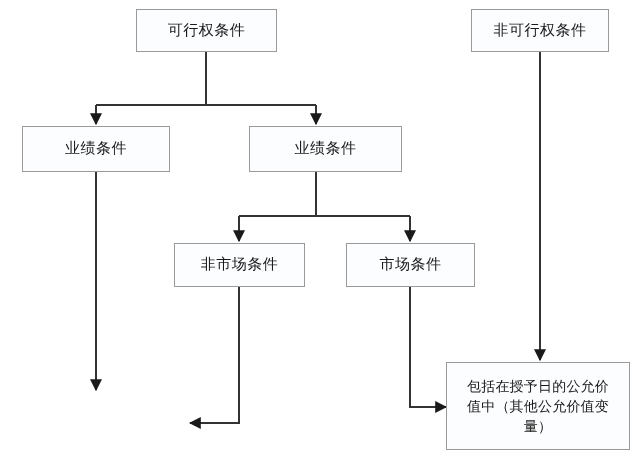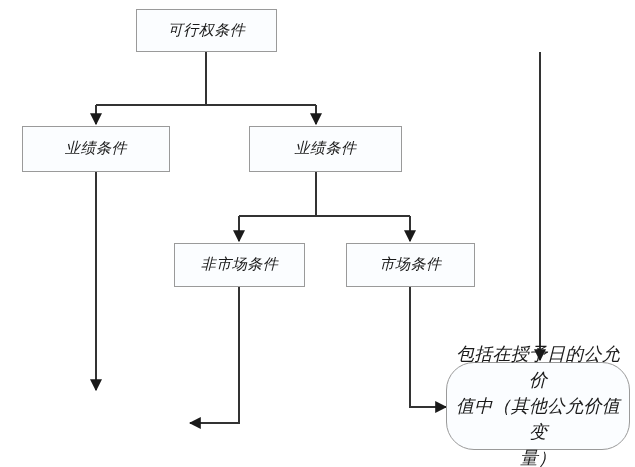--- a/index.html
+++ b/index.html
@@ -22,27 +22,25 @@
     background: #fbfdff;
     display: flex;
     align-items: center;
     justify-content: center;
     text-align: center;
     color: #1a1a1a;
     font-size: 15px;
     line-height: 1.32;
     letter-spacing: 0.5px;
     padding: 2px 6px;
-    font-style: italic;
   }
   .node.multiline {
-    font-size: 18px;
+    font-size: 14px;
     line-height: 1.45;
     letter-spacing: 0.2px;
-    border-radius: 28px;
   }
   .node-label {
     display: block;
     width: 100%;
     white-space: pre-line;
   }
   #edges {
     position: absolute;
     left: 0;
     top: 0;
@@ -82,20 +80,23 @@
       <path d="M 410 287 L 410 407 L 446 407" marker-end="url(#arrow)"></path>
 
       <path d="M 540 52 L 540 360" marker-end="url(#arrow)"></path>
     </g>
   </svg>
 
   <div class="node" style="left:136px; top:9px; width:141px; height:43px;">
     <span class="node-label">可行权条件</span>
   </div>
 
+  <div class="node" style="left:471px; top:9px; width:138px; height:43px;">
+    <span class="node-label">非可行权条件</span>
+  </div>
 
   <div class="node" style="left:22px; top:126px; width:148px; height:46px;">
     <span class="node-label">业绩条件</span>
   </div>
 
   <div class="node" style="left:249px; top:126px; width:153px; height:46px;">
     <span class="node-label">业绩条件</span>
   </div>
 
   <div class="node" style="left:174px; top:243px; width:131px; height:44px;">

